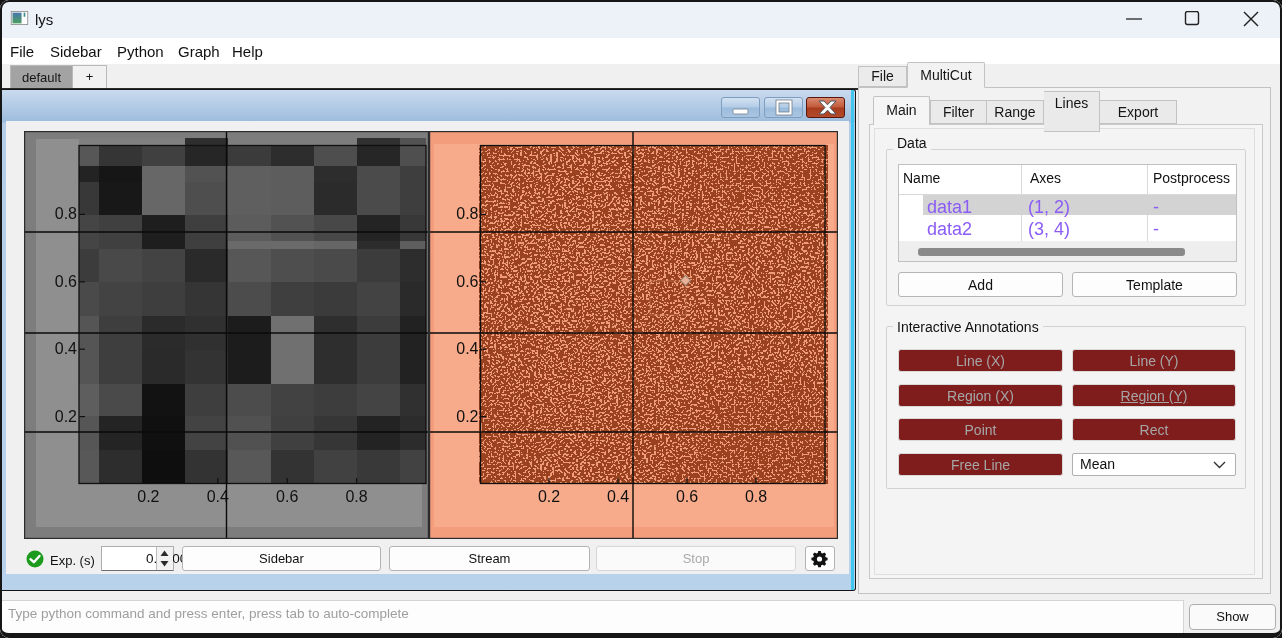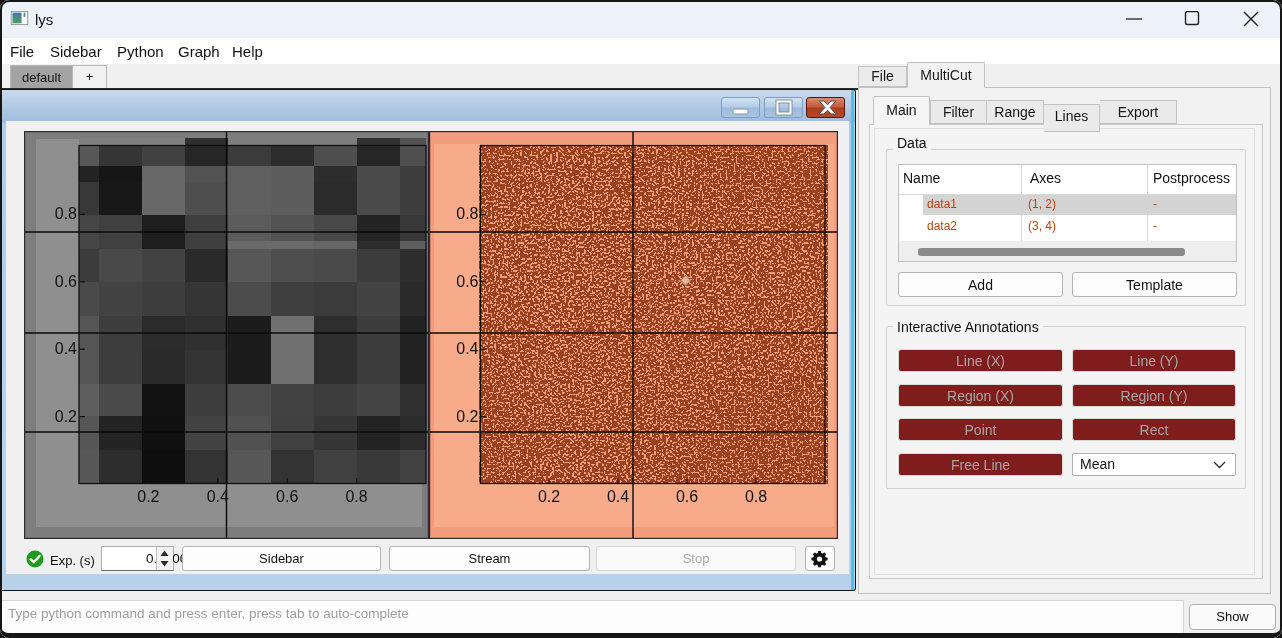--- a/index.html
+++ b/index.html
@@ -26,21 +26,21 @@
 #spintext{left:106px;top:551px;font-size:13.5px;color:#111;margin-left:40px;}
 #spinbtns{left:156px;top:547px;width:17px;height:23px;background:#f2f2f2;border-left:1px solid #bbb;}
 .ptab{font-size:14px;color:#151515;text-align:center;border:1px solid #c2c2c2;}
 #pane1{left:858px;top:87px;width:413px;height:507px;background:#f2f2f2;border:1px solid #c2c2c2;}
 #pane2{left:869px;top:124px;width:394px;height:455px;background:#f5f5f5;border:1px solid #c9c9c9;}
 #scrollv{left:874px;top:128px;width:381px;height:447px;border:1px solid #dedede;background:#f4f4f4;}
 .gbox{border:1px solid #d2d2d2;border-radius:2px;}
 .glabel{font-size:14px;color:#111;background:#f4f4f4;padding:0 4px;z-index:5;}
 #table{left:898px;top:164px;width:339px;height:98px;background:#fff;border:1px solid #c0c0c0;}
 .th{top:170px;font-size:14px;color:#111;}
-.td{font-size:12px;color:#c2410c;text-align:right;}
+.td{font-size:18px;color:#8b5cf6;text-align:right;}
 .pbtn{height:25px;background:#fdfdfd;border:1px solid #b5b5b5;border-radius:3px;font-size:14px;color:#111;text-align:center;line-height:24px;}
 .dbtn{width:165px;height:23px;background:#7f1d1d;border:1px solid #d9d9d9;border-radius:3px;font-size:14px;color:#a6a6a6;text-align:center;line-height:22px;}
 #combo{left:1072px;top:453px;width:164px;height:23px;background:#fff;border:1px solid #b0b0b0;border-radius:2px;}
 #cmdrow{left:0;top:594px;width:1282px;height:44px;background:#f0f0f0;}
 #cmd{left:2px;top:600px;width:1182px;height:33px;background:#fdfdfd;border-top:1px solid #d4d4d4;border-right:1px solid #d4d4d4;}
 #cmdtext{left:8px;top:606px;font-size:13.5px;color:#9e9e9e;}
 #showbtn{left:1189px;top:604px;width:87px;height:26px;background:#fafafa;border:1px solid #aeaeae;border-radius:4px;font-size:13px;color:#111;text-align:center;line-height:24px;}
 </style></head>
 <body>
 <div id="win">
@@ -296,21 +296,21 @@
     <circle cx="17" cy="16" r="5.2" fill="#fdfdfd"></circle>
   </svg>
 
   <div class="abs" id="pane1"></div>
   <div class="abs ptab" style="left:858px;top:66px;width:49px;height:21px;background:#ebebeb;line-height:19px;">File</div>
   <div class="abs ptab" style="left:907px;top:62px;width:78px;height:26px;background:#f2f2f2;border-bottom:1px solid #f2f2f2;border-radius:2px 2px 0 0;line-height:24px;z-index:3;">MultiCut</div>
   <div class="abs" id="pane2"></div>
   <div class="abs" id="scrollv"></div>
   <div class="abs ptab" style="left:930px;top:100px;width:57px;height:24px;background:#eaeaea;line-height:22px;">Filter</div>
   <div class="abs ptab" style="left:987px;top:100px;width:57px;height:24px;background:#eaeaea;line-height:22px;border-left:none;">Range</div>
-  <div class="abs ptab" style="left:1044px;top:104px;width:56px;height:28px;background:#eaeaea;line-height:22px;border-left:none;">Lines</div>
+  <div class="abs ptab" style="left:1044px;top:91px;width:56px;height:41px;background:#eaeaea;line-height:22px;border-left:none;">Lines</div>
   <div class="abs ptab" style="left:1100px;top:100px;width:77px;height:24px;background:#eaeaea;line-height:22px;border-left:none;">Export</div>
   <div class="abs ptab" style="left:873px;top:96px;width:57px;height:29px;background:#f5f5f5;border-bottom:none;border-radius:2px 2px 0 0;line-height:26px;z-index:3;">Main</div>
 
   <div class="abs gbox" style="left:886px;top:149px;width:360px;height:157px;"></div>
   <div class="abs glabel" style="left:893px;top:135px;">Data</div>
   <div class="abs" id="table"></div>
   <div class="abs th" style="left:903px;">Name</div>
   <div class="abs th" style="left:1030px;">Axes</div>
   <div class="abs th" style="left:1153px;">Postprocess</div>
   <div class="abs" style="left:1021px;top:165px;width:1px;height:96px;background:#d9d9d9;"></div>
@@ -326,21 +326,21 @@
   <div class="abs" style="left:899px;top:241px;width:337px;height:20px;background:#eeeeee;"></div>
   <div class="abs" style="left:918px;top:248px;width:267px;height:8px;background:#8a8a8a;border-radius:3px;"></div>
   <div class="abs pbtn" style="left:898px;top:272px;width:165px;">Add</div>
   <div class="abs pbtn" style="left:1072px;top:272px;width:165px;">Template</div>
 
   <div class="abs gbox" style="left:886px;top:326px;width:360px;height:163px;"></div>
   <div class="abs glabel" style="left:893px;top:319px;">Interactive Annotations</div>
   <div class="abs dbtn" style="left:898px;top:349px;">Line (X)</div>
   <div class="abs dbtn" style="left:1072px;top:349px;width:164px;">Line (Y)</div>
   <div class="abs dbtn" style="left:898px;top:384px;">Region (X)</div>
-  <div class="abs dbtn" style="left:1072px;top:384px;width:164px;">Region (Y)</div>
+  <div class="abs dbtn" style="left:1072px;top:384px;width:164px;text-decoration:underline;">Region (Y)</div>
   <div class="abs dbtn" style="left:898px;top:418px;">Point</div>
   <div class="abs dbtn" style="left:1072px;top:418px;width:164px;">Rect</div>
   <div class="abs dbtn" style="left:898px;top:453px;">Free Line</div>
   <div class="abs" id="combo"></div>
   <div class="abs" style="left:1080px;top:456px;font-size:14px;color:#111;">Mean</div>
   <svg class="abs" style="left:1213px;top:461px" width="13" height="8" viewBox="0 0 13 8">
     <path d="M 1 1 L 6.5 6.5 L 12 1" fill="none" stroke="#333" stroke-width="1.4"></path>
   </svg>
 
   <div class="abs" id="cmdrow"></div>

